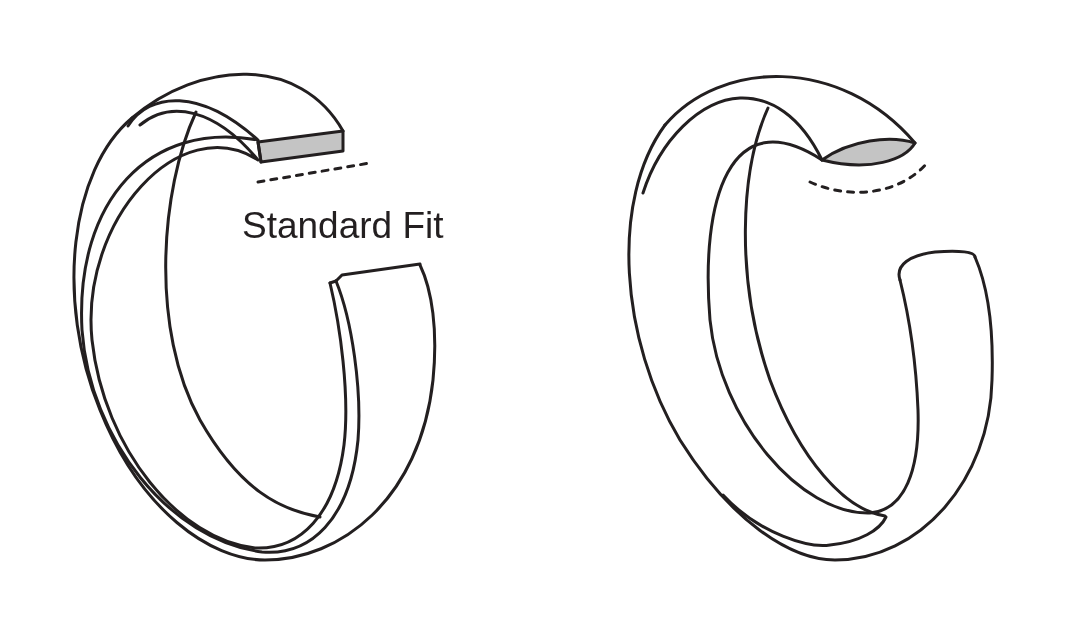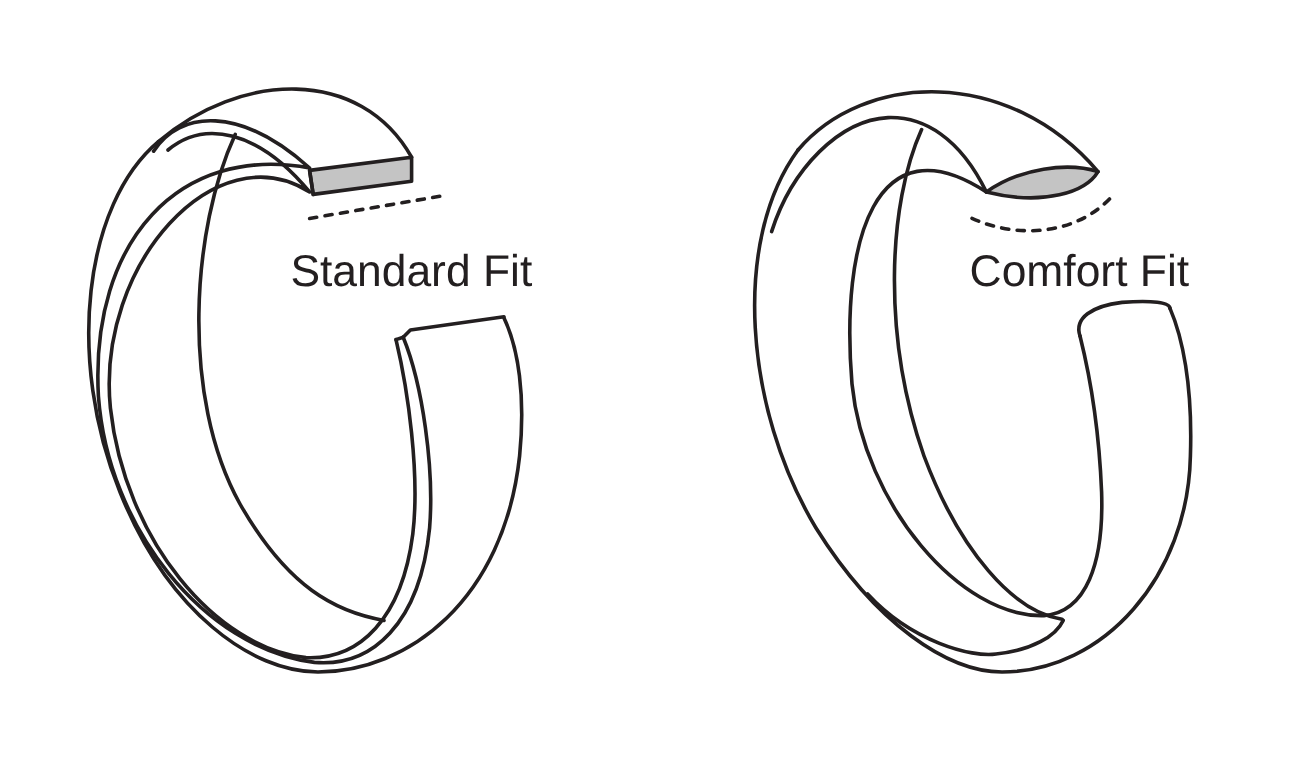--- a/index.html
+++ b/index.html
@@ -67,15 +67,14 @@
       <path d="M822 160 C 850 140, 890 135, 915 143 C 905 160, 870 172, 822 160 Z" fill="#c4c4c4"></path>
 
       <path d="M900 280 C 895 265, 910 255, 935 252 C 960 250, 975 252, 975 257"></path>
 
       <path d="M810 182 C 850 200, 900 195, 928 162" stroke-dasharray="6 7"></path>
     </g>
   </svg>
 
   <div class="label label-standard">Standard Fit</div>
 
-  <div class="label label-comfort">Comfort Fit</div>
 
 </div>
 
 </body></html>

